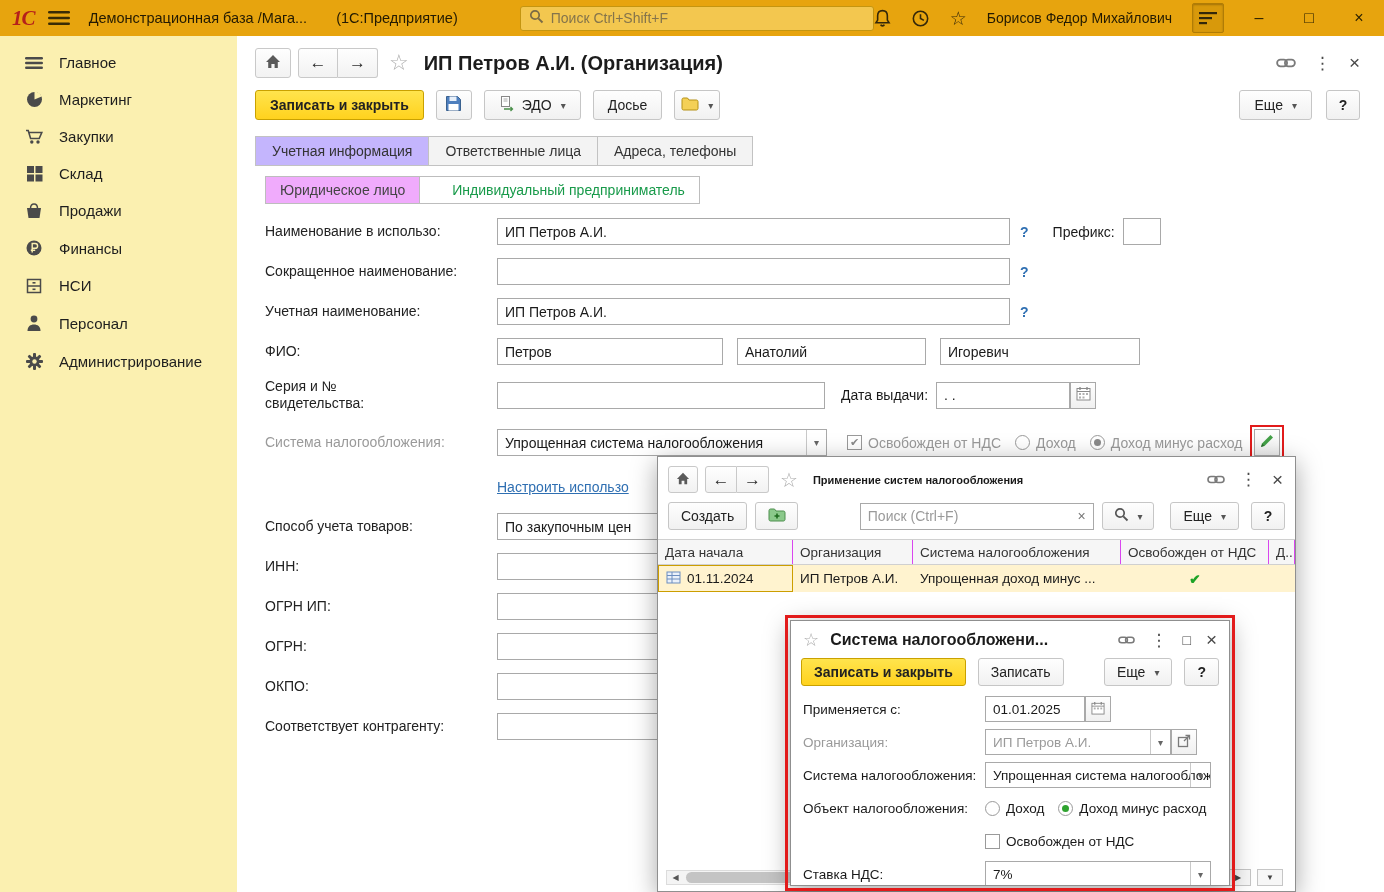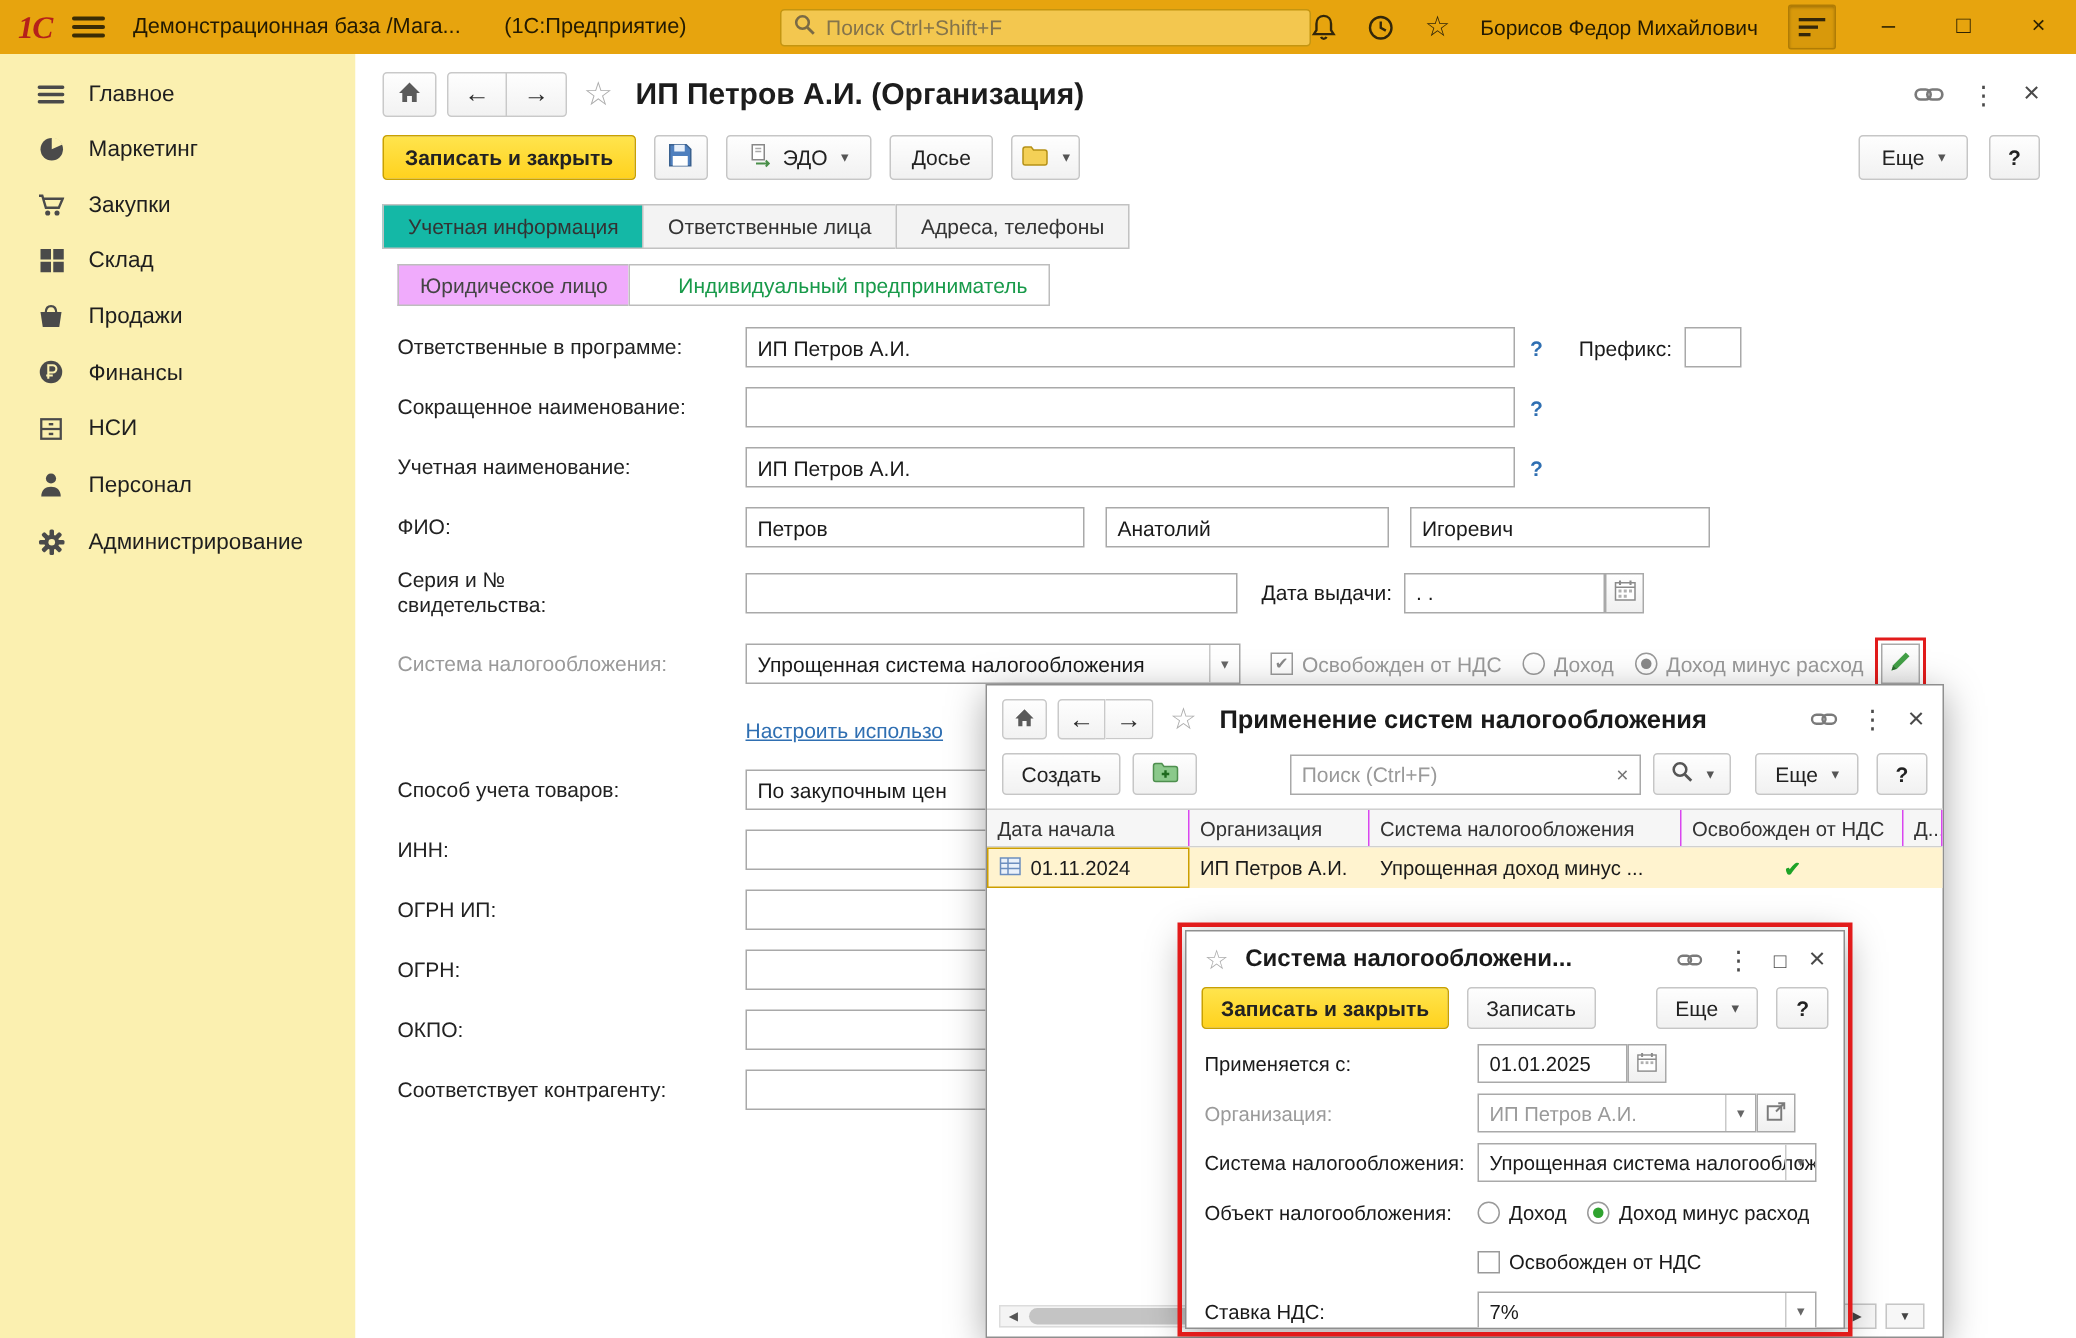--- a/index.html
+++ b/index.html
@@ -58,21 +58,21 @@
   .btn-primary { background:linear-gradient(#FFE44D,#FFD21E); border-color:#C9A100; font-weight:bold; }
   .btn-sq { min-width:36px; padding:0 6px; justify-content:center; }
   .dd { font-size:10px; color:#555; margin-left:2px; }
   .toolbar-right { margin-left:auto; display:flex; gap:14px; }
   .btn-q { min-width:34px; padding:0; justify-content:center; font-weight:bold; }
   
   .tabs { position:absolute; top:100px; left:18px; display:flex; }
   .tab { height:30px; padding:0 16px; display:flex; align-items:center; border:1px solid #C2C2C2;
          border-right:none; background:#F3F3F3; color:#333; cursor:pointer; }
   .tab:last-child { border-right:1px solid #C2C2C2; }
-  .tab.active { background:#14b8a6; }
+  .tab.active { background:#c4b5fd; }
   
   .entity-toggle { position:absolute; top:140px; left:28px; display:flex; }
   .seg { height:28px; padding:0 14px; display:flex; align-items:center; border:1px solid #BDBDBD;
          border-right:none; background:#f0abfc; color:#444; cursor:pointer; }
   .seg:last-child { border-right:1px solid #BDBDBD;padding-left:32px; }
   .seg.active { background:#fff; color:#189A4A; }
   
   .fields { position:absolute; top:182px; left:28px; right:20px; }
   .frow { display:flex; align-items:center; min-height:27px; margin-bottom:13px; }
   .flabel { width:232px; flex:none; font-size:14px; color:#222; padding-right:8px; line-height:17px; }
@@ -95,21 +95,21 @@
   .radio.sel::after { content:""; position:absolute; inset:3px; border-radius:50%; background:#8A8A8A; }
   .radio.sel-green::after { content:""; position:absolute; inset:3px; border-radius:50%; background:#2FA32F; }
   .clabel { margin-left:6px; white-space:nowrap; }
   .pencil-note { border:2px solid #E21B1B; padding:2px; display:inline-flex; margin-left:8px; }
   .link { color:#2F6FB2; text-decoration:underline; cursor:pointer; white-space:nowrap; }
   
   .win { position:absolute; background:#fff; border:1px solid #8F8F8F;
          box-shadow:0 6px 24px rgba(0,0,0,.35); }
   #win-list { left:657px; top:456px; width:639px; height:436px; z-index:30; }
   .win-header { display:flex; align-items:center; gap:7px; padding:9px 12px 5px 10px; }
-  .win-title { font-size:17px; font-weight:bold; white-space:nowrap; overflow:hidden; margin-left:4px; }
+  .win-title { font-size:11px; font-weight:bold; white-space:nowrap; overflow:hidden; margin-left:4px; }
   .win-header .icon-btn { height:27px; min-width:30px; }
   .win-header .nav-group .icon-btn { min-width:32px; }
   .win-right { margin-left:auto; display:flex; align-items:center; gap:15px; }
   .win-toolbar { display:flex; align-items:center; padding:4px 10px 9px; }
   .btn-sm { height:28px; padding:0 12px; }
   .search-input { width:253px; height:27px; border:1px solid #A9A9A9; display:flex; align-items:center;
                   padding:0 7px; margin-left:62px; cursor:text; }
   .search-input .ph { color:#9A9A9A; flex:1; white-space:nowrap; overflow:hidden; }
   .search-input .clr { color:#777; font-size:14px; cursor:pointer; }
   .tbl-head { display:flex; height:26px; background:#F6F6F6; border-top:1px solid #D0D0D0;
@@ -371,21 +371,21 @@
   </div>
 
   <div class="entity-toggle">
     <div class="seg">Юридическое лицо</div>
     <div class="seg active">Индивидуальный предприниматель</div>
   </div>
 
   <div class="fields">
 
     <div class="frow">
-      <div class="flabel">Ответственные в программе:</div>
+      <div class="flabel">Наименование в использо:</div>
       <div class="input w-main">ИП Петров А.И.</div>
       <span class="help">?</span>
       <span class="gap24">Префикс:</span>
       <div class="input w-prefix gap8"></div>
     </div>
 
     <div class="frow">
       <div class="flabel">Сокращенное наименование:</div>
       <div class="input w-main"></div>
       <span class="help">?</span>

